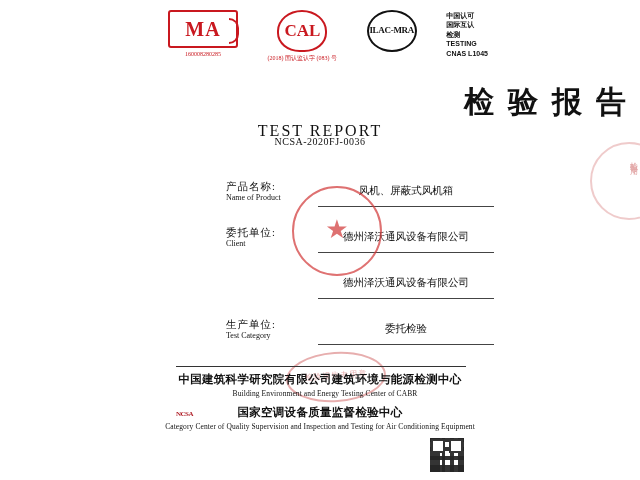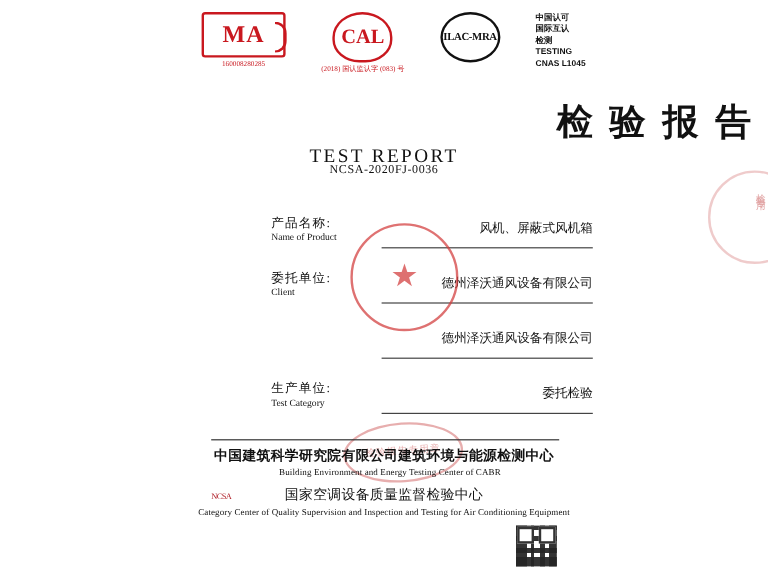--- a/index.html
+++ b/index.html
@@ -198,21 +198,21 @@
     color: #111;
     line-height: 1.3;
   }
   .field-value {
     position: absolute;
     left: 92px;
     top: 0;
     width: 176px;
     border-bottom: 1px solid #444;
     height: 26px;
-    text-align: right;
+    text-align: center;
     font-size: 10.5px;
     color: #111;
     line-height: 22px;
     white-space: nowrap;
   }
 
   
   .divider {
     position: absolute;
     left: 176px;
@@ -235,40 +235,40 @@
   }
   .issuer-en-1 {
     font-size: 7.5px;
     color: #111;
     margin-top: 2px;
     letter-spacing: 0.1px;
     padding-left: 10px;
   }
   .issuer-cn-2 {
     font-size: 11.5px;
-    font-weight: normal;
+    font-weight: bold;
     color: #111;
     margin-top: 7px;
     letter-spacing: 0.3px;
   }
   .issuer-en-2 {
     font-size: 7.5px;
     color: #111;
     margin-top: 2px;
     letter-spacing: 0.1px;
   }
 
   
   .ncsa-mark {
     position: absolute;
     left: 176px;
     top: 404px;
     font-family: "Liberation Serif", serif;
     font-size: 13px;
-    font-weight: normal;
+    font-weight: bold;
     color: #b02029;
     letter-spacing: -0.5px;
   }
   .ncsa-mark .small {
     font-size: 7px;
     color: #b02029;
   }
 
   
   .seal {

